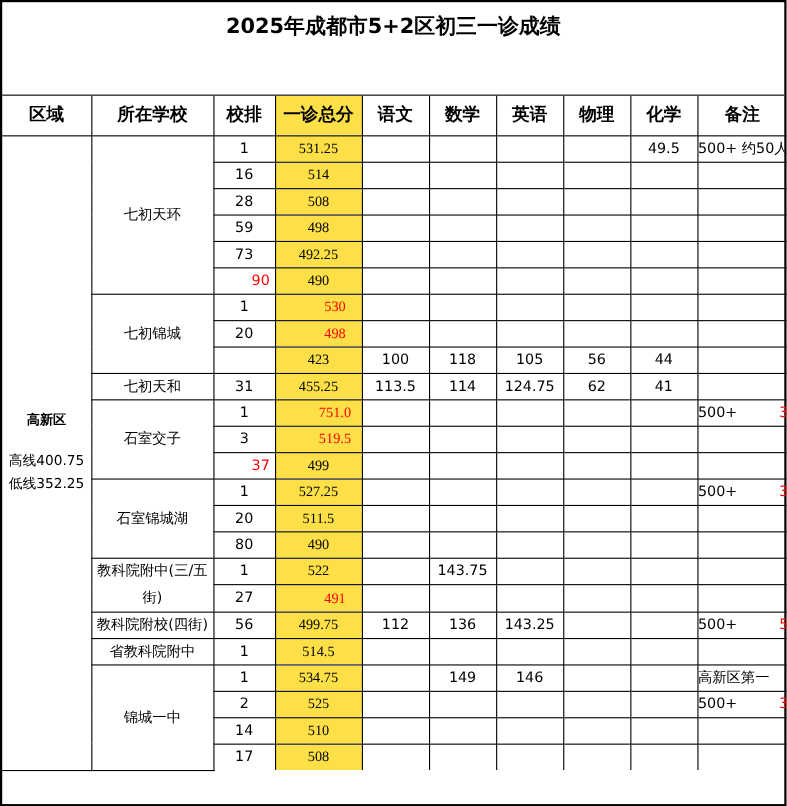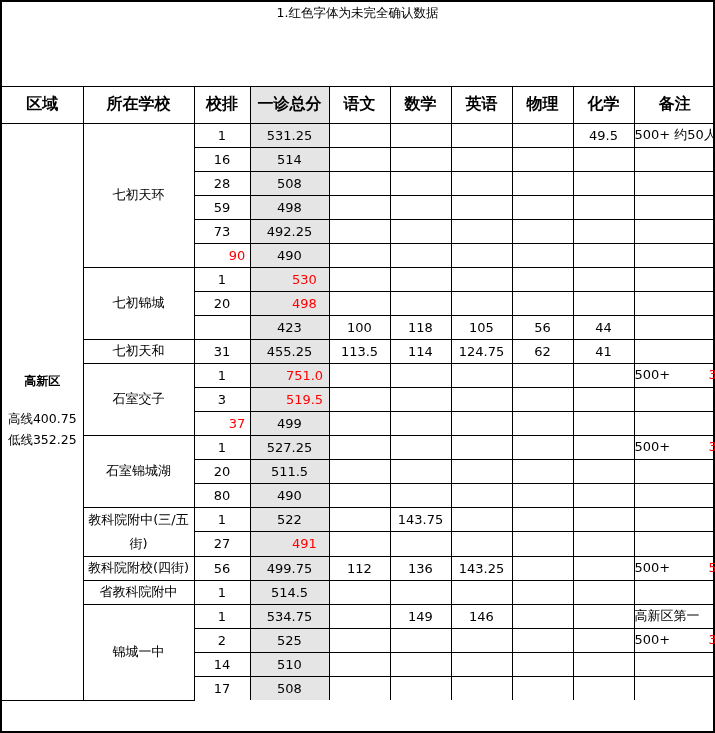--- a/index.html
+++ b/index.html
@@ -9,33 +9,33 @@
   .title { font-size: 19px; font-weight: bold; padding-top: 9px; height: 36px; letter-spacing: 0; }
   .note { font-size: 12.5px; height: 21px; line-height: 21px; }
   .band { height: 35px; background: #dde9f5; border-bottom: 1px solid #000; text-align: center; font-size: 15px; line-height: 34px; }
   table { border-collapse: collapse; table-layout: fixed; width: 713px; }
   td, th { border: 1px solid #000; text-align: center; vertical-align: middle; font-size: 13px; height: 24px; padding: 0; white-space: nowrap; overflow: hidden; }
   th { font-size: 16px; font-weight: bold; height: 36px; }
   tr:first-child th { border-top: none; }
   th:first-child, td.region { border-left: none; }
   th:last-child, td.last { border-right: none; }
   tr:last-child td { border-bottom: none; }
-  .y { background: #e5e5e5; }
+  .y { background: #fde047; font-family: Liberation Serif, serif; }
   .red { color: #ff0000; padding-left: 30px; }
   .region-name { font-size: 12px; font-weight: bold; display: block; margin-bottom: 18px; }
   .region-line { font-size: 12.5px; display: block; line-height: 21px; }
   .school { font-size: 13px; }
   .wrap { white-space: normal; line-height: 24px; padding: 0 2px; }
 </style>
 </head>
 <body>
 
 <div class="sheet">
   <div class="title-block">
-    <div class="note">1.红色字体为未完全确认数据</div>
+    <div class="title">2025年成都市5+2区初三一诊成绩</div>
   </div>
 
   <table>
     <colgroup>
       <col style="width:81px">
         <col style="width:111px">
         <col style="width:56px">
         <col style="width:79px">
       <col style="width:61px">
         <col style="width:61px">

